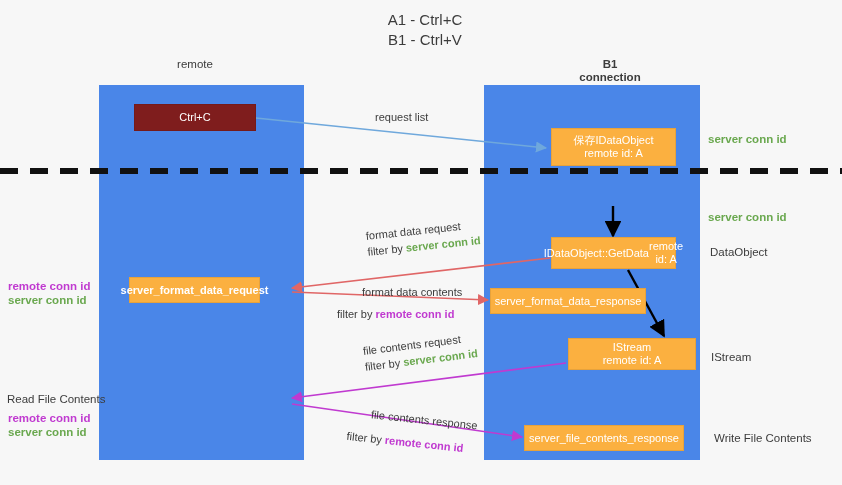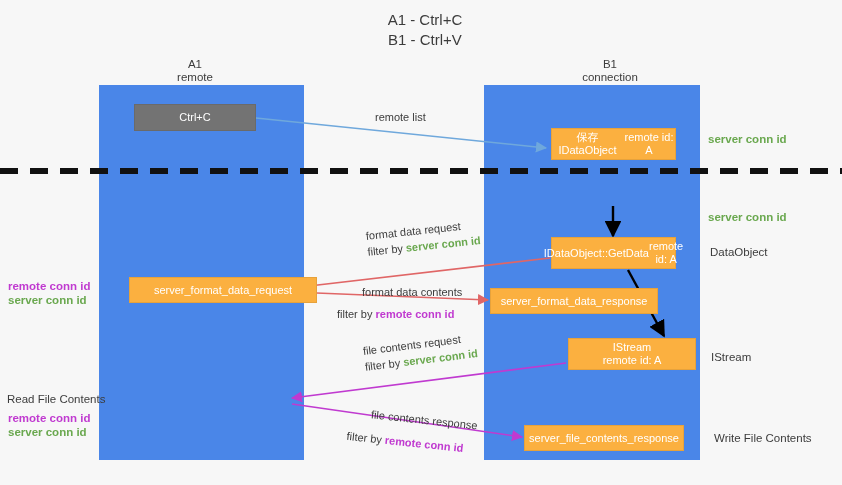--- a/index.html
+++ b/index.html
@@ -29,21 +29,21 @@
   
   .lane{background:#4a86e8;}
 
   
   .box{
     box-sizing:border-box;
     display:flex;align-items:center;justify-content:center;
     text-align:center;color:#ffffff;font-size:11px;line-height:13px;
     border:1px solid rgba(0,0,0,.08);
   }
-  .box.green{background:#737373;}
+  .box.green{background:#7f1d1d;}
   .box.orange{background:#fbb040;}
   .box .two{display:block;}
 
   
   .lbl{font-size:11.5px;color:#3c3c3c;line-height:14px;white-space:nowrap;}
   .green-t{color:#6aa84f;font-weight:bold;}
   .mag-t{color:#c03ad0;font-weight:bold;}
   .plain{color:#3c3c3c;}
 
   
@@ -62,24 +62,23 @@
 <body>
 
 <div class="stage">
 
   <div class="abs title">
     <div>A1 - Ctrl+C</div>
     <div>B1 - Ctrl+V</div>
   </div>
 
   <div class="abs colhead" style="left:120px;top:58px;width:150px;">
-    <span class="t1">A1</span>
     <span class="t2">remote</span>
   </div>
-  <div class="abs colhead" style="left:530px;top:58px;width:160px;">
+  <div class="abs colhead" style="left:530px;top:58px;width:160px;font-weight:bold;">
     <span class="t1">B1</span>
     <span class="t2">connection</span>
   </div>
 
   <div class="abs lane" style="left:99px;top:85px;width:205px;height:375px;"></div>
   <div class="abs lane" style="left:484px;top:85px;width:216px;height:375px;"></div>
 
   <svg class="overlay">
     <defs>
       <marker id="ah-blue" viewBox="0 0 10 10" refX="9" refY="5" markerWidth="7" markerHeight="7" orient="auto-start-reverse">
@@ -108,44 +107,44 @@
 
     <line x1="566" y1="363" x2="292" y2="398" stroke="#c03ad0" stroke-width="1.6" marker-end="url(#ah-mag)"></line>
 
     <line x1="292" y1="404" x2="522" y2="437" stroke="#c03ad0" stroke-width="1.6" marker-end="url(#ah-mag)"></line>
   </svg>
 
   <div class="abs dashed"></div>
 
   <div class="abs box green" style="left:134px;top:104px;width:122px;height:27px;">Ctrl+C</div>
 
-  <div class="abs box orange" style="left:129px;top:277px;width:188px;height:26px;">server_format_data_request</div>
+  <div class="abs box orange" style="left:129px;top:277px;width:131px;height:26px;font-weight:bold;">server_format_data_request</div>
 
 
-  <div class="abs box orange" style="left:551px;top:128px;width:125px;height:32px;flex-direction:row;">
+  <div class="abs box orange" style="left:551px;top:128px;width:125px;height:38px;flex-direction:column;">
     <span class="two">保存IDataObject</span>
     <span class="two">remote id: A</span>
   </div>
 
 
   <div class="abs box orange" style="left:551px;top:237px;width:125px;height:32px;flex-direction:row;">
     <span class="two">IDataObject::GetData</span>
     <span class="two">remote id: A</span>
   </div>
 
-  <div class="abs box orange" style="left:490px;top:288px;width:168px;height:26px;">server_format_data_response</div>
+  <div class="abs box orange" style="left:490px;top:288px;width:156px;height:26px;">server_format_data_response</div>
 
   <div class="abs box orange" style="left:568px;top:338px;width:128px;height:32px;flex-direction:column;">
     <span class="two">IStream</span>
     <span class="two">remote id: A</span>
   </div>
 
   <div class="abs box orange" style="left:524px;top:425px;width:160px;height:26px;">server_file_contents_response</div>
 
-  <div class="abs midlbl" style="left:375px;top:109px;">remote list</div>
+  <div class="abs midlbl" style="left:375px;top:109px;">request list</div>
 
   <div class="abs midlbl" style="left:365px;top:228px;transform:rotate(-6deg);transform-origin:left top;">
     <span class="ln">format data request</span>
     <span class="ln"><span>filter by </span><span class="green-t">server conn id</span></span>
   </div>
 
   <div class="abs midlbl" style="left:337px;top:284px;">
     <span class="ln" style="margin-left:25px;">format data contents</span>
     <span class="ln" style="margin-left:0px;margin-top:6px;font-weight:bold;"><span style="font-weight:normal;">filter by </span><span class="mag-t">remote conn id</span></span>
   </div>

